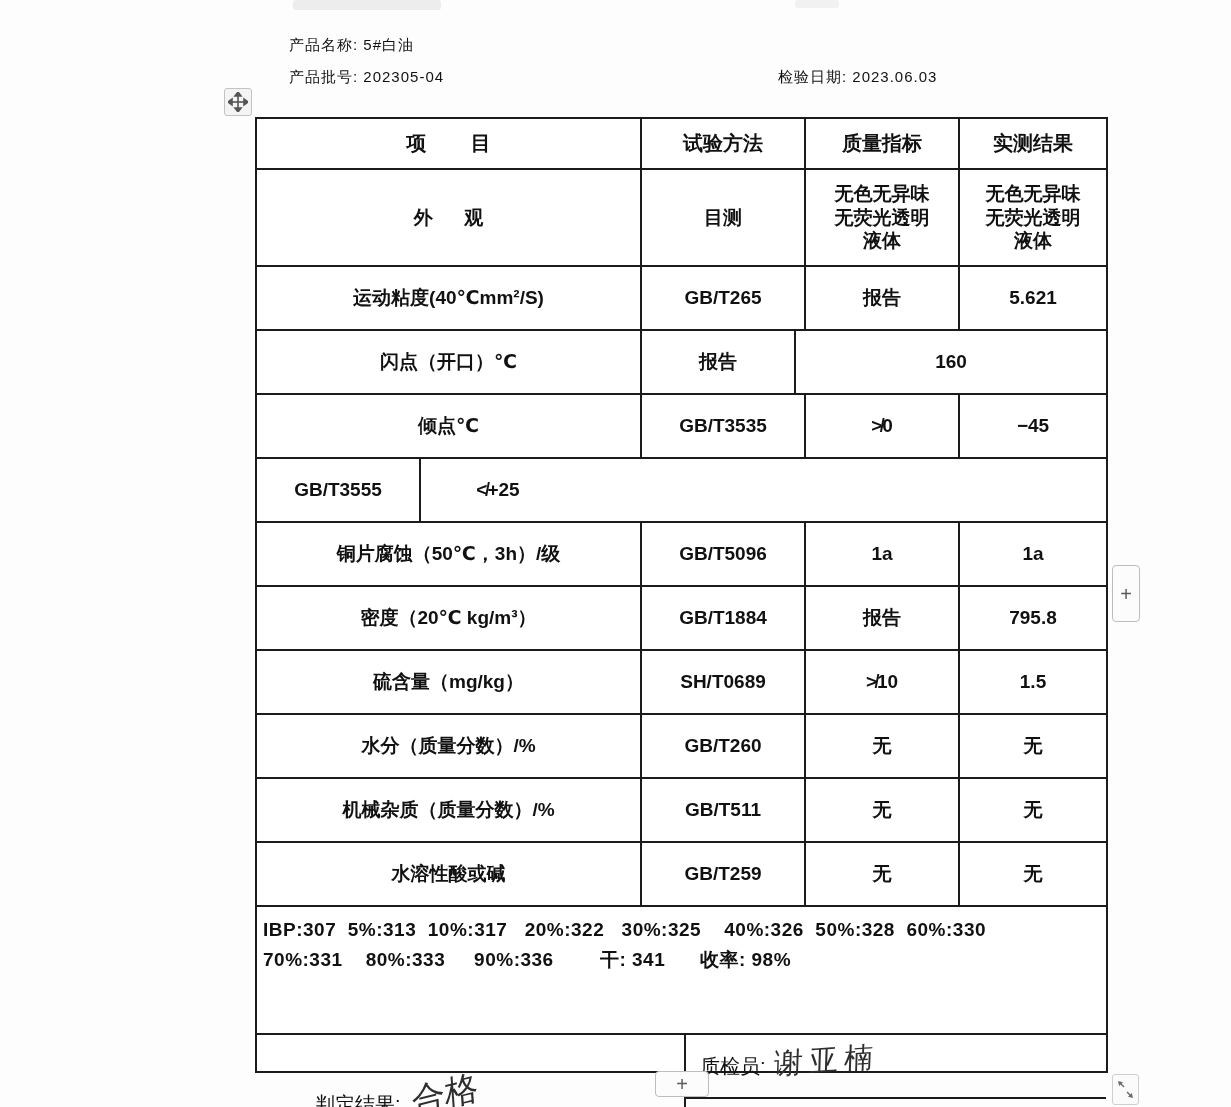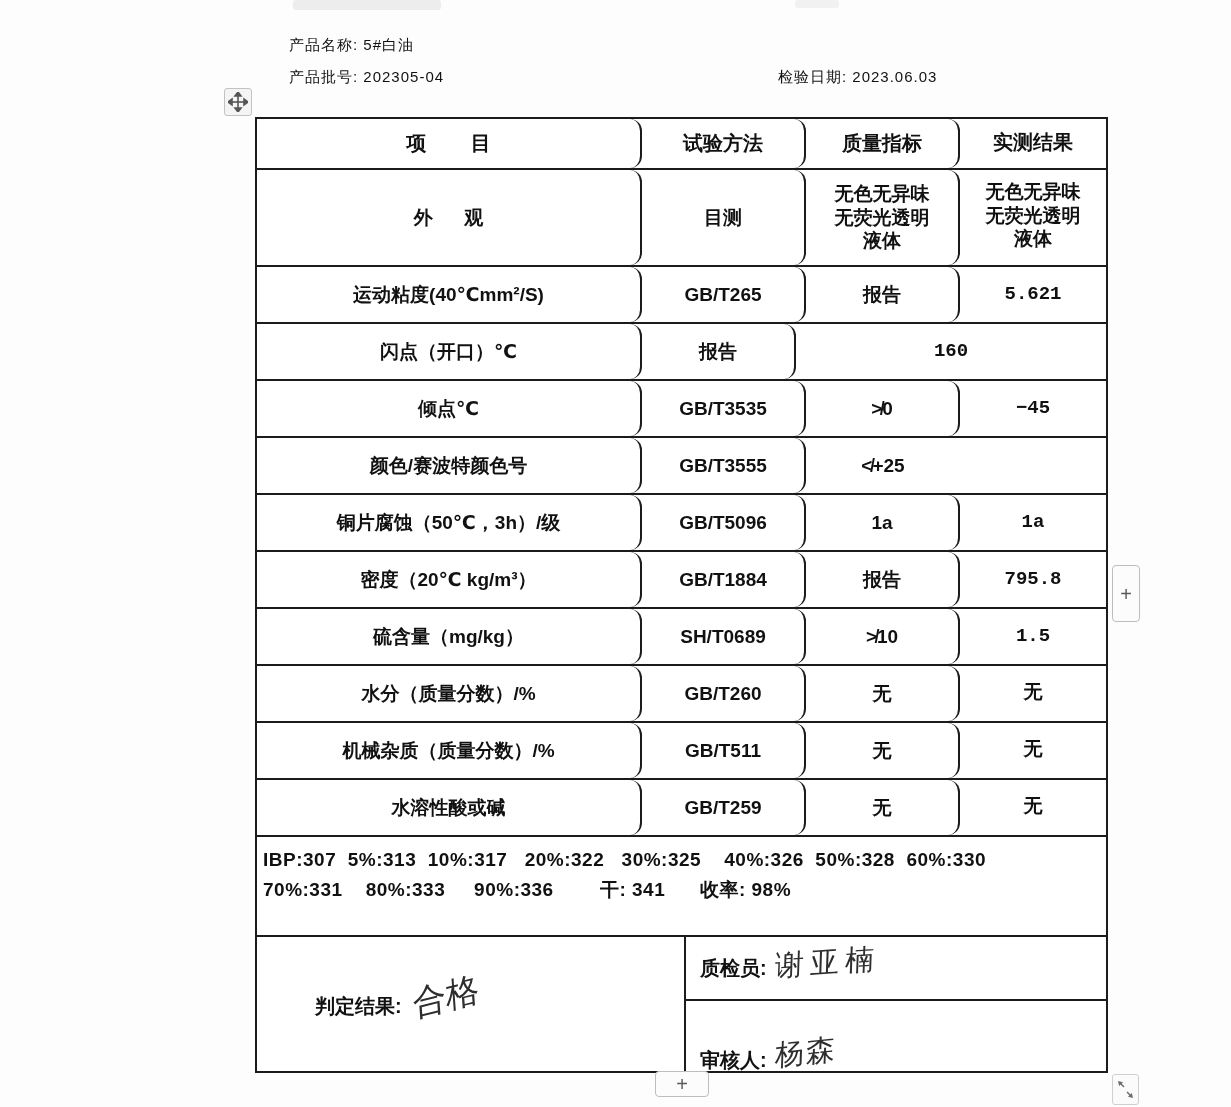--- a/index.html
+++ b/index.html
@@ -25,42 +25,42 @@
     position:absolute; left:255px; top:117px; width:853px; height:956px;
     border:2px solid #1b1b1b; background:#fff;
     display:flex; flex-direction:column;
   }
   .t-row { display:flex; border-bottom:2px solid #1b1b1b; flex:0 0 auto; }
   .t-row:last-child { border-bottom:none; }
   .cell {
     border-right:2px solid #1b1b1b;
     display:flex; align-items:center; justify-content:center;
     text-align:center; font-weight:bold; font-size:19px;
-    line-height:1.25; white-space:pre-line; padding:2px 20px;border-radius:12px;
+    line-height:1.25; white-space:pre-line; padding:2px 20px;
   }
   .cell:last-child { border-right:none; }
-  .c1 { flex:0 0 385px; } .c2 { flex:0 0 164px; } .c3 { flex:0 0 154px; } .c4 { flex:1 1 auto;font-family:Liberation Mono, monospace; }
+  .c1 { flex:0 0 385px; } .c2 { flex:0 0 164px; } .c3 { flex:0 0 154px; } .c4 { flex:1 1 auto; }
   .r-head  { height:51px; font-size:20px; }
   .r-head .cell { font-size:20px; white-space:pre; }
   .r-app   { height:97px; }
-  .r-std   { height:57px; }
-  .r-dist  { height:100px; display:block; }
+  .r-std   { height:64px; }
+  .r-dist  { height:128px; display:block; }
   .dist-text {
     padding:8px 10px 0 6px; font-weight:bold; font-size:19px;
     line-height:1.6; white-space:pre; letter-spacing:.5px;
   }
   .r-sign  { height:138px; }
   .sign-left {
     flex:0 0 385px; border-right:2px solid #1b1b1b;
     display:flex; align-items:center; padding-left:14px;margin-left:44px;
   }
   .sign-right { flex:1 1 auto; display:flex; flex-direction:column; }
   .sign-cell-top    { flex:0 0 64px; border-bottom:2px solid #1b1b1b; display:flex; align-items:center; padding-left:14px; }
   .sign-cell-bottom { flex:1 1 auto; display:flex; align-items:center; padding-left:14px;margin-top:44px; }
-  .sign-label { font-weight:bold; font-size:20px; white-space:nowrap; }
+  .sign-label { font-weight:normal; font-size:20px; white-space:nowrap; }
   .handwriting {
     font-weight:400; color:#2e2e2e; white-space:nowrap;
     font-family:"DejaVu Sans","Liberation Sans",sans-serif;
   }
   #verdict-sign   { font-size:34px; transform:rotate(-14deg) skewX(-10deg); margin-left:10px; margin-top:-18px; }
   #inspector-sign { font-size:29px; transform:rotate(-4deg) skewX(-6deg); margin-left:8px; margin-top:-10px; letter-spacing:6px; }
   #reviewer-sign  { font-size:29px; transform:rotate(-6deg) skewX(-8deg); margin-left:8px; margin-top:-14px; letter-spacing:2px; }
 
   
   .handle-box {
@@ -137,21 +137,20 @@
   </div>
 
   <div class="t-row r-std">
     <div class="cell c1">倾点℃</div>
     <div class="cell c2">GB/T3535</div>
     <div class="cell c3">≯0</div>
     <div class="cell c4">−45</div>
   </div>
 
   <div class="t-row r-std">
-    <div class="cell c1">颜色/赛波特颜色号</div>
     <div class="cell c2">GB/T3555</div>
     <div class="cell c3">≮+25</div>
   </div>
 
   <div class="t-row r-std">
     <div class="cell c1">铜片腐蚀（50℃，3h）/级</div>
     <div class="cell c2">GB/T5096</div>
     <div class="cell c3">1a</div>
     <div class="cell c4">1a</div>
   </div>

